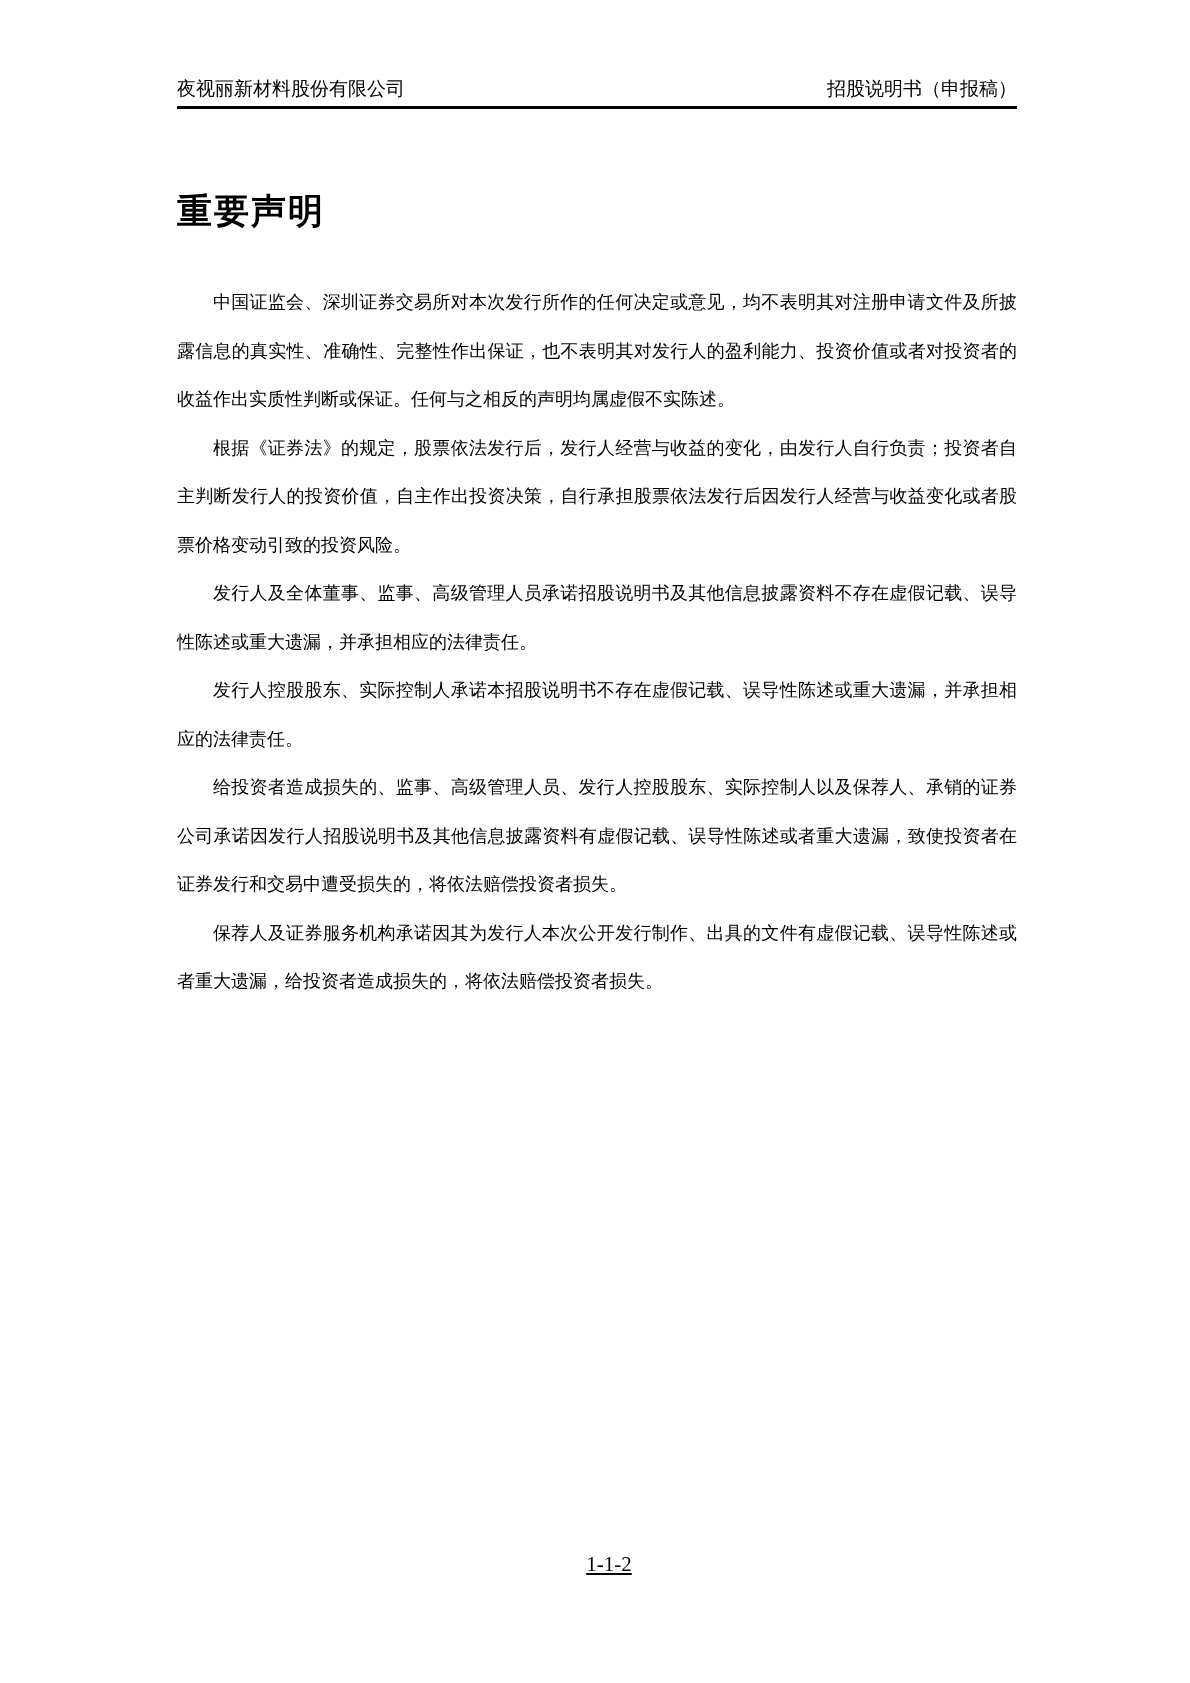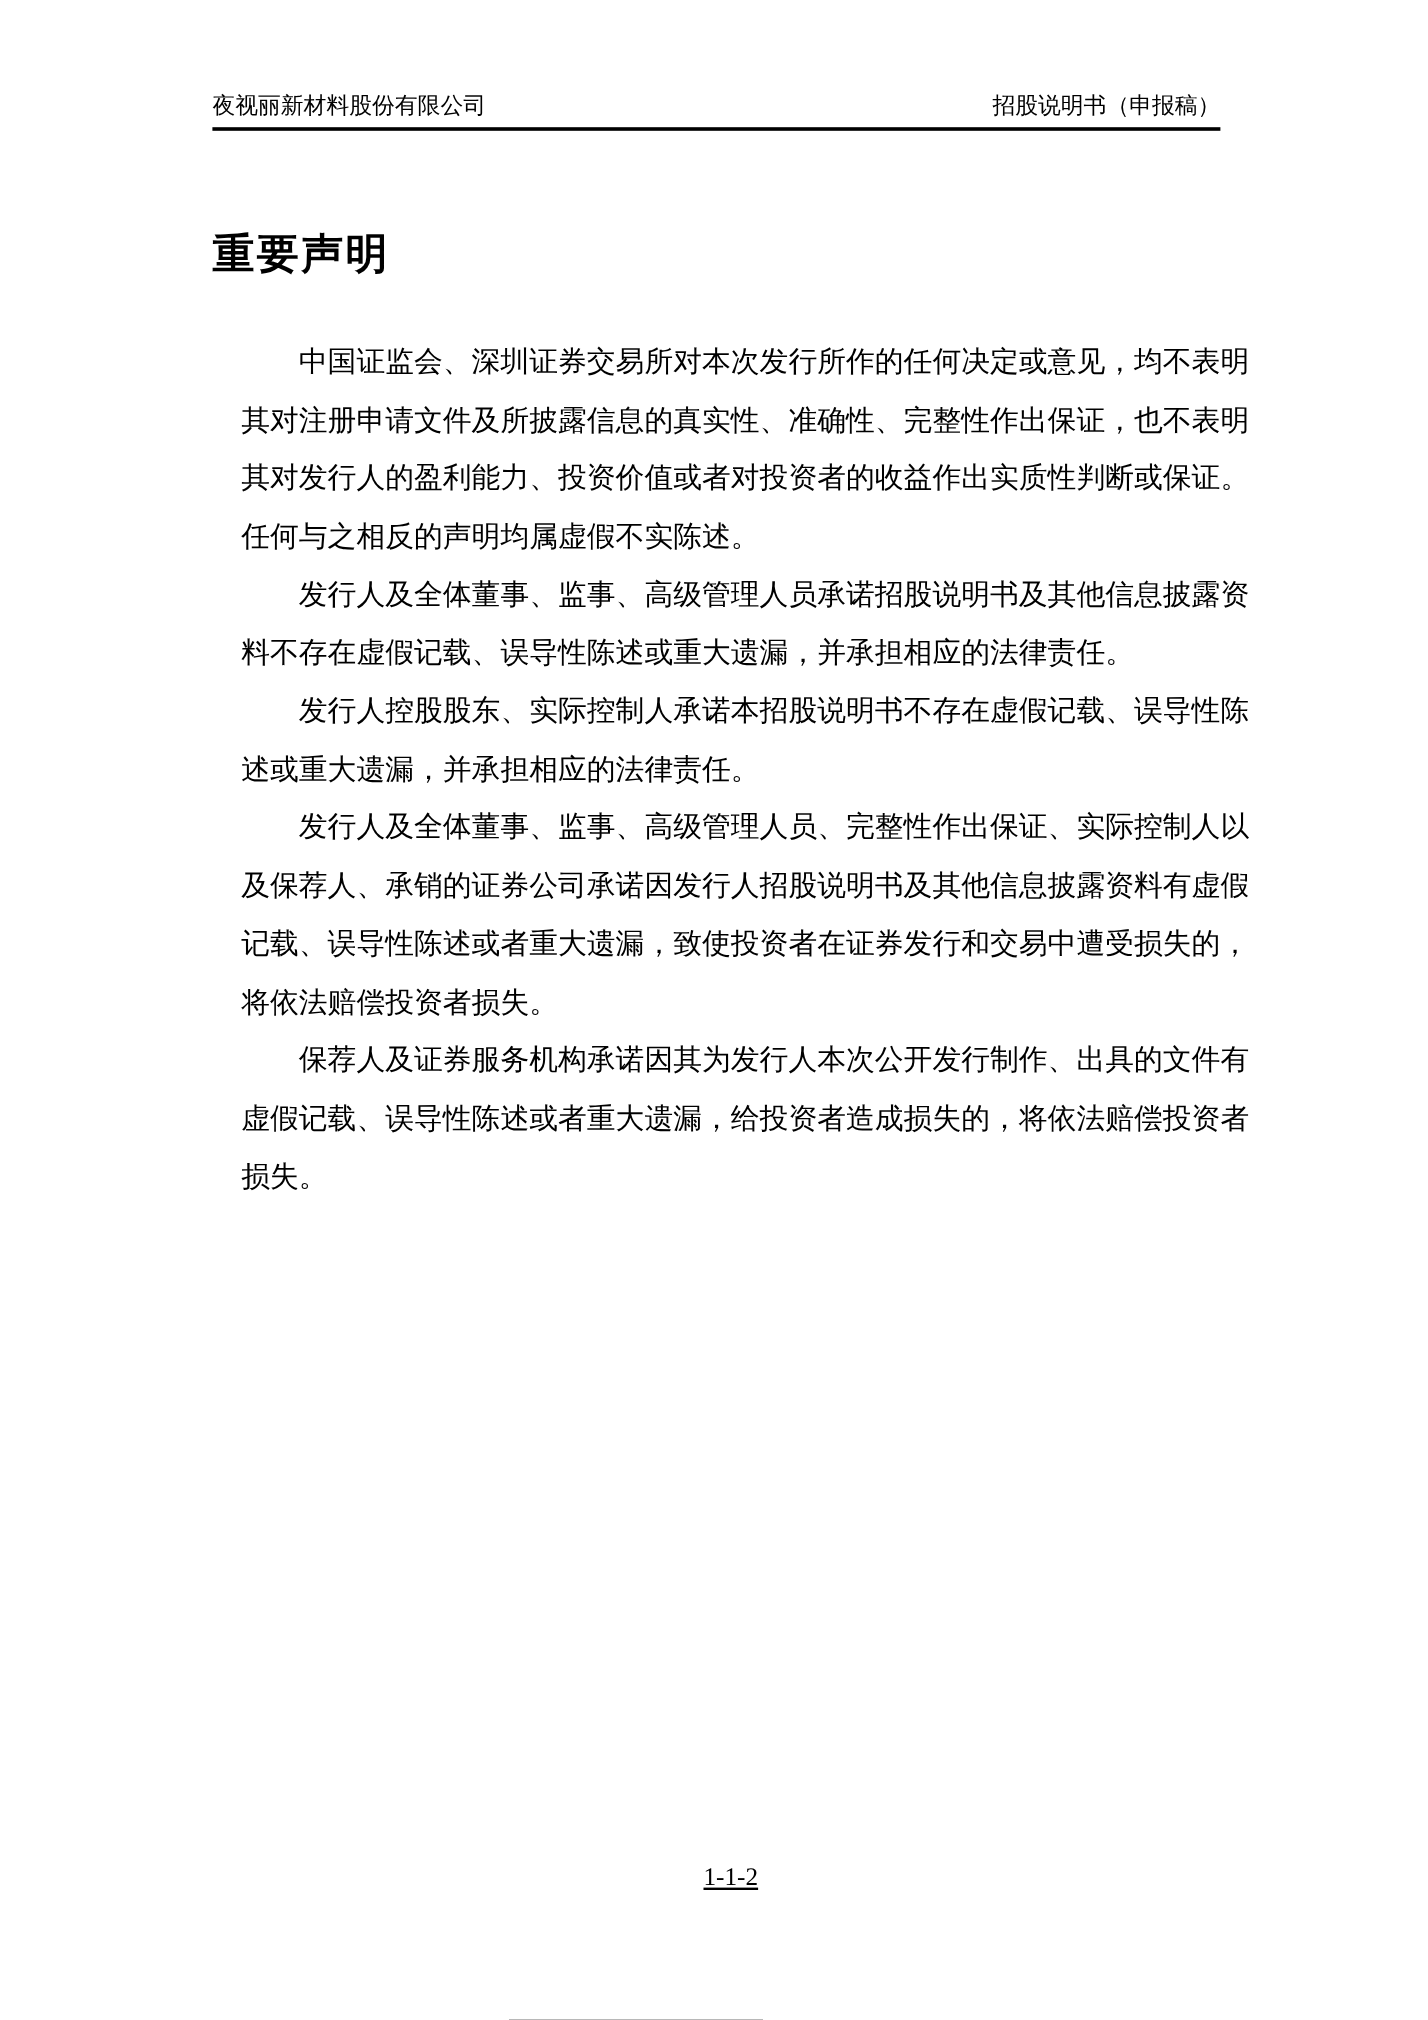--- a/index.html
+++ b/index.html
@@ -43,24 +43,23 @@
     font-weight: bold;
     font-size: 35px;
     letter-spacing: 2px;
     color: #000000;
   }
   .doc-body {
     position: absolute;
     top: 278px;
     left: 0;
     width: 100%;
-    font-size: 24px;
+    font-size: 18px;
     line-height: 48.5px;
     text-align: justify;
-    margin-left: 24px;
   }
   .doc-body p {
     margin: 0;
     text-indent: 2em;
   }
   .doc-footer {
     position: absolute;
     top: 1552px;
     left: 0;
     width: 100%;
@@ -79,22 +78,23 @@
     <div class="doc-header">
       <span>夜视丽新材料股份有限公司</span>
       <span>招股说明书（申报稿）</span>
     </div>
 
     <div class="doc-title">重要声明</div>
 
     <div class="doc-body">
 
     <p>中国证监会、深圳证券交易所对本次发行所作的任何决定或意见，均不表明其对注册申请文件及所披露信息的真实性、准确性、完整性作出保证，也不表明其对发行人的盈利能力、投资价值或者对投资者的收益作出实质性判断或保证。任何与之相反的声明均属虚假不实陈述。</p>
+        <p>根据《证券法》的规定，股票依法发行后，发行人经营与收益的变化，由发行人自行负责；投资者自主判断发行人的投资价值，自主作出投资决策，自行承担股票依法发行后因发行人经营与收益变化或者股票价格变动引致的投资风险。</p>
         <p>发行人及全体董事、监事、高级管理人员承诺招股说明书及其他信息披露资料不存在虚假记载、误导性陈述或重大遗漏，并承担相应的法律责任。</p>
         <p>发行人控股股东、实际控制人承诺本招股说明书不存在虚假记载、误导性陈述或重大遗漏，并承担相应的法律责任。</p>
-        <p>发行人及全体董事、监事、高级管理人员、完整性作出保证、实际控制人以及保荐人、承销的证券公司承诺因发行人招股说明书及其他信息披露资料有虚假记载、误导性陈述或者重大遗漏，致使投资者在证券发行和交易中遭受损失的，将依法赔偿投资者损失。</p>
+        <p>给投资者造成损失的、监事、高级管理人员、发行人控股股东、实际控制人以及保荐人、承销的证券公司承诺因发行人招股说明书及其他信息披露资料有虚假记载、误导性陈述或者重大遗漏，致使投资者在证券发行和交易中遭受损失的，将依法赔偿投资者损失。</p>
         <p>保荐人及证券服务机构承诺因其为发行人本次公开发行制作、出具的文件有虚假记载、误导性陈述或者重大遗漏，给投资者造成损失的，将依法赔偿投资者损失。</p>
       </div>
 
   </div>
 
   <div class="doc-footer">1-1-2</div>
 </div>
 
 </body></html>

